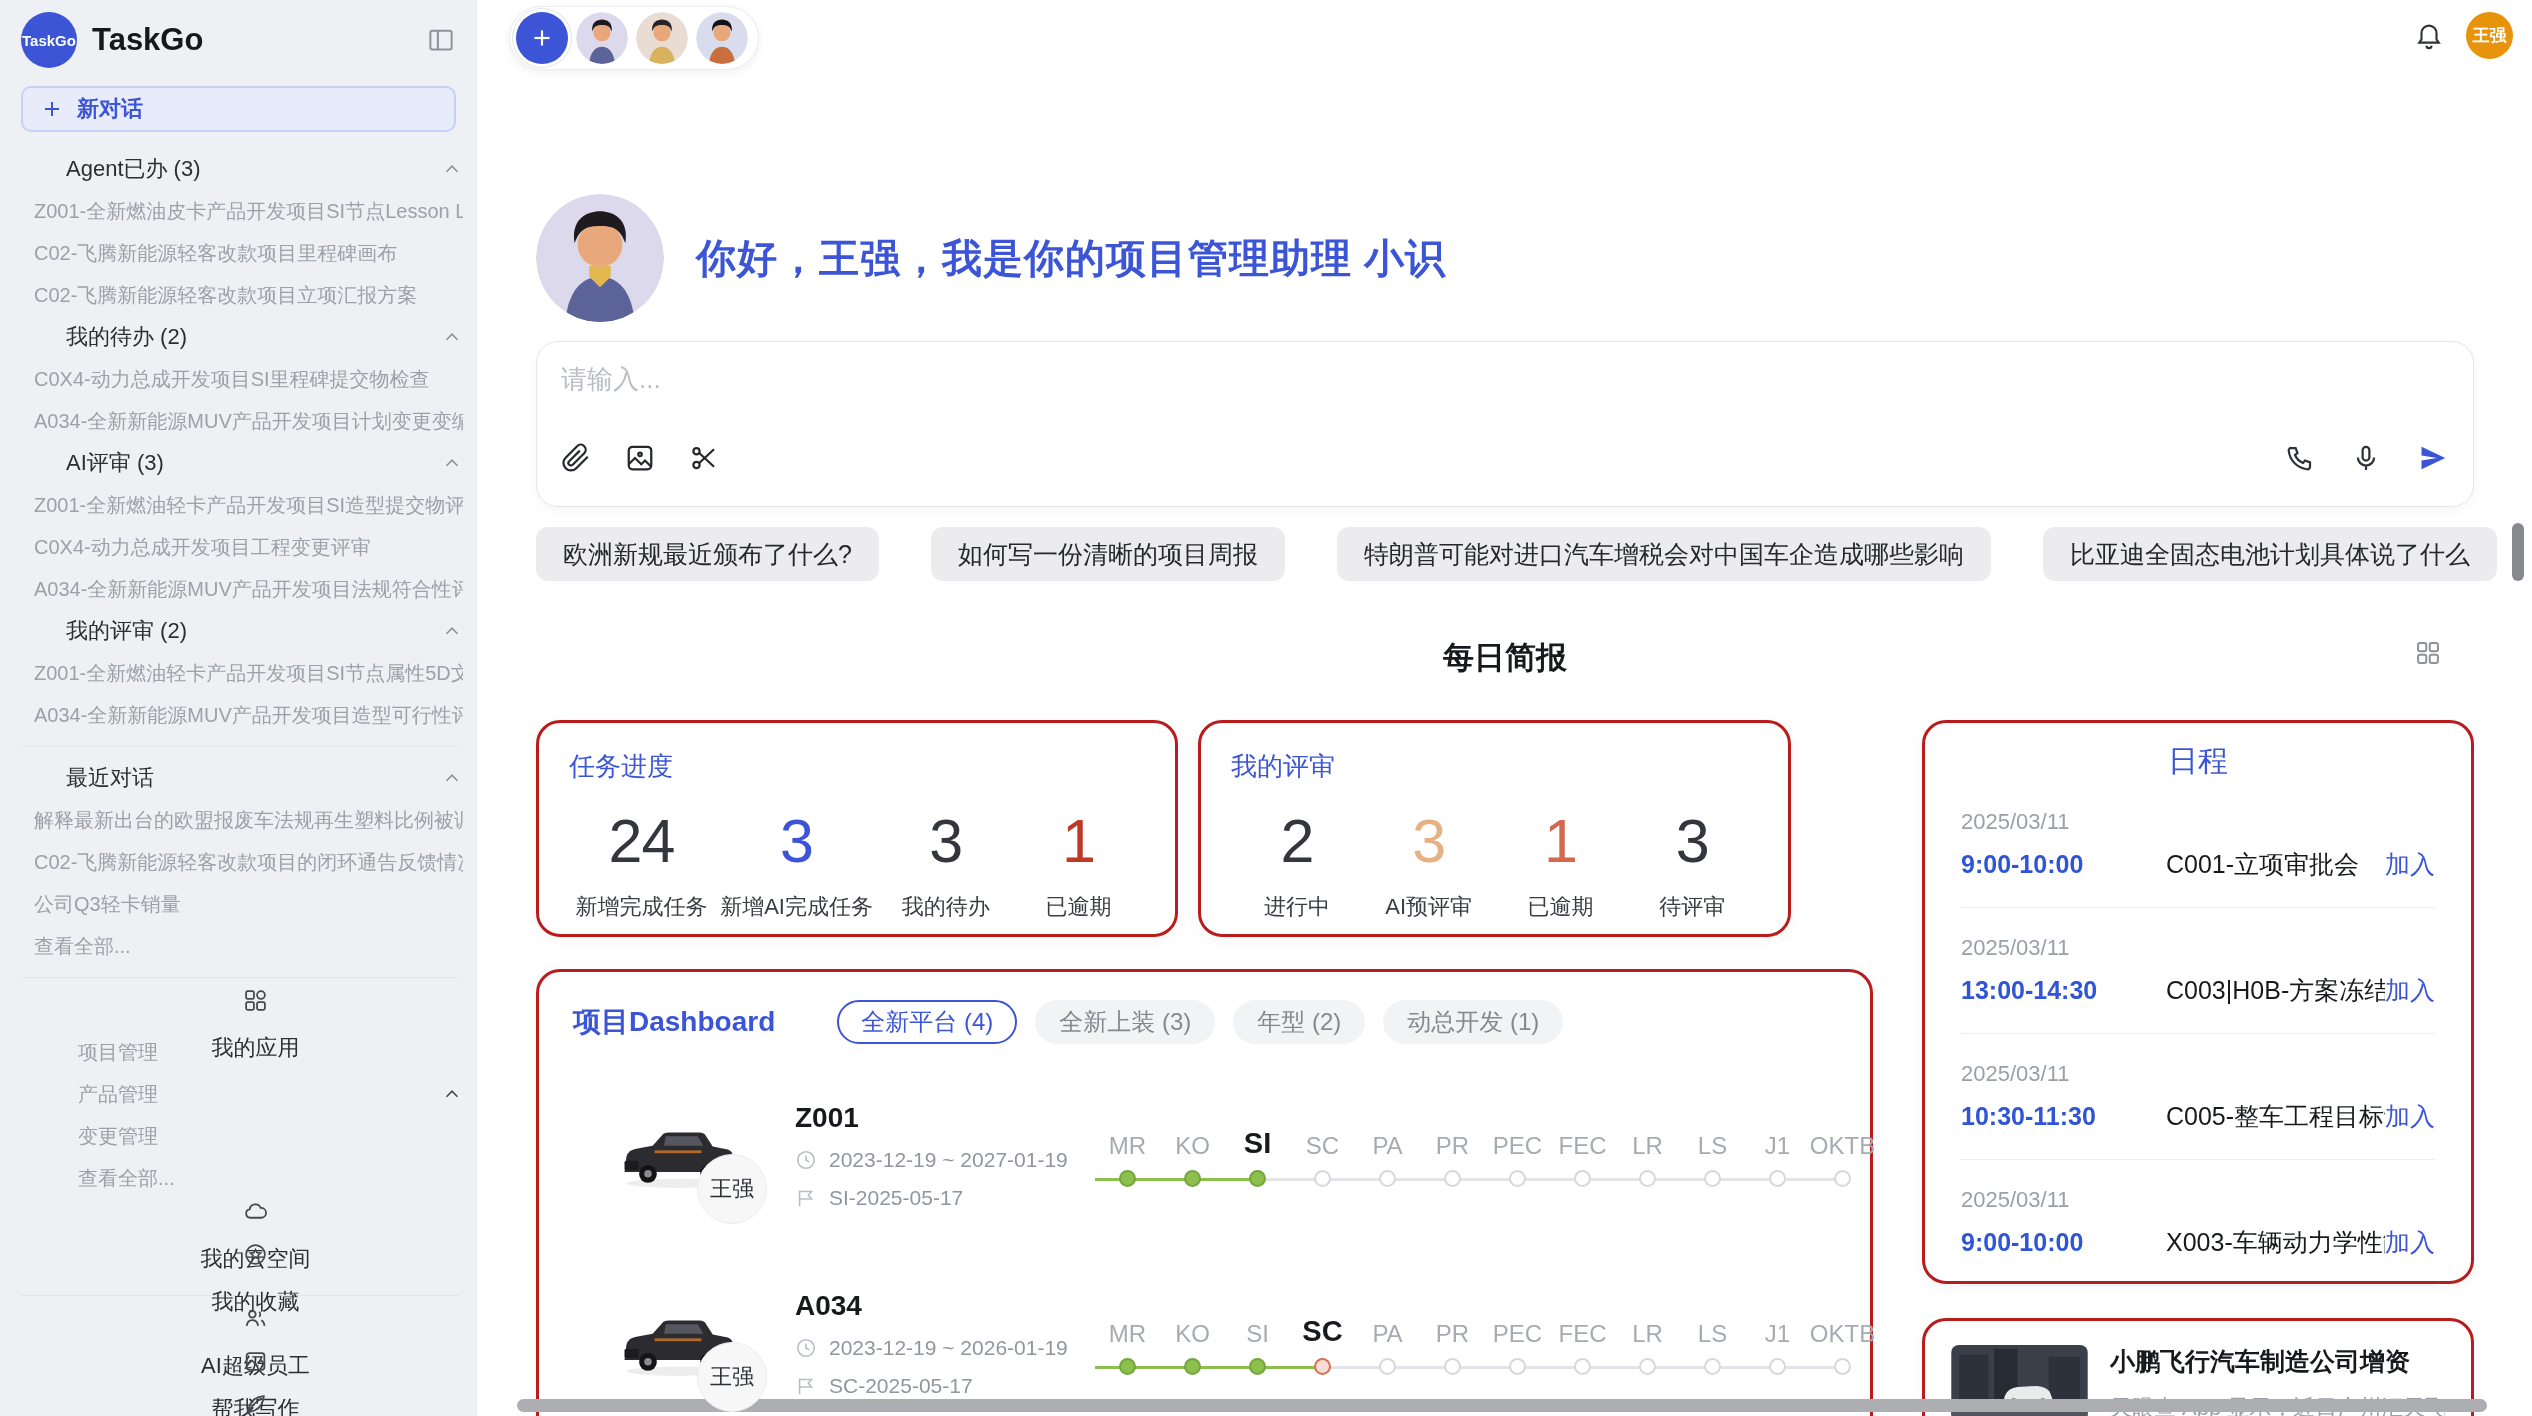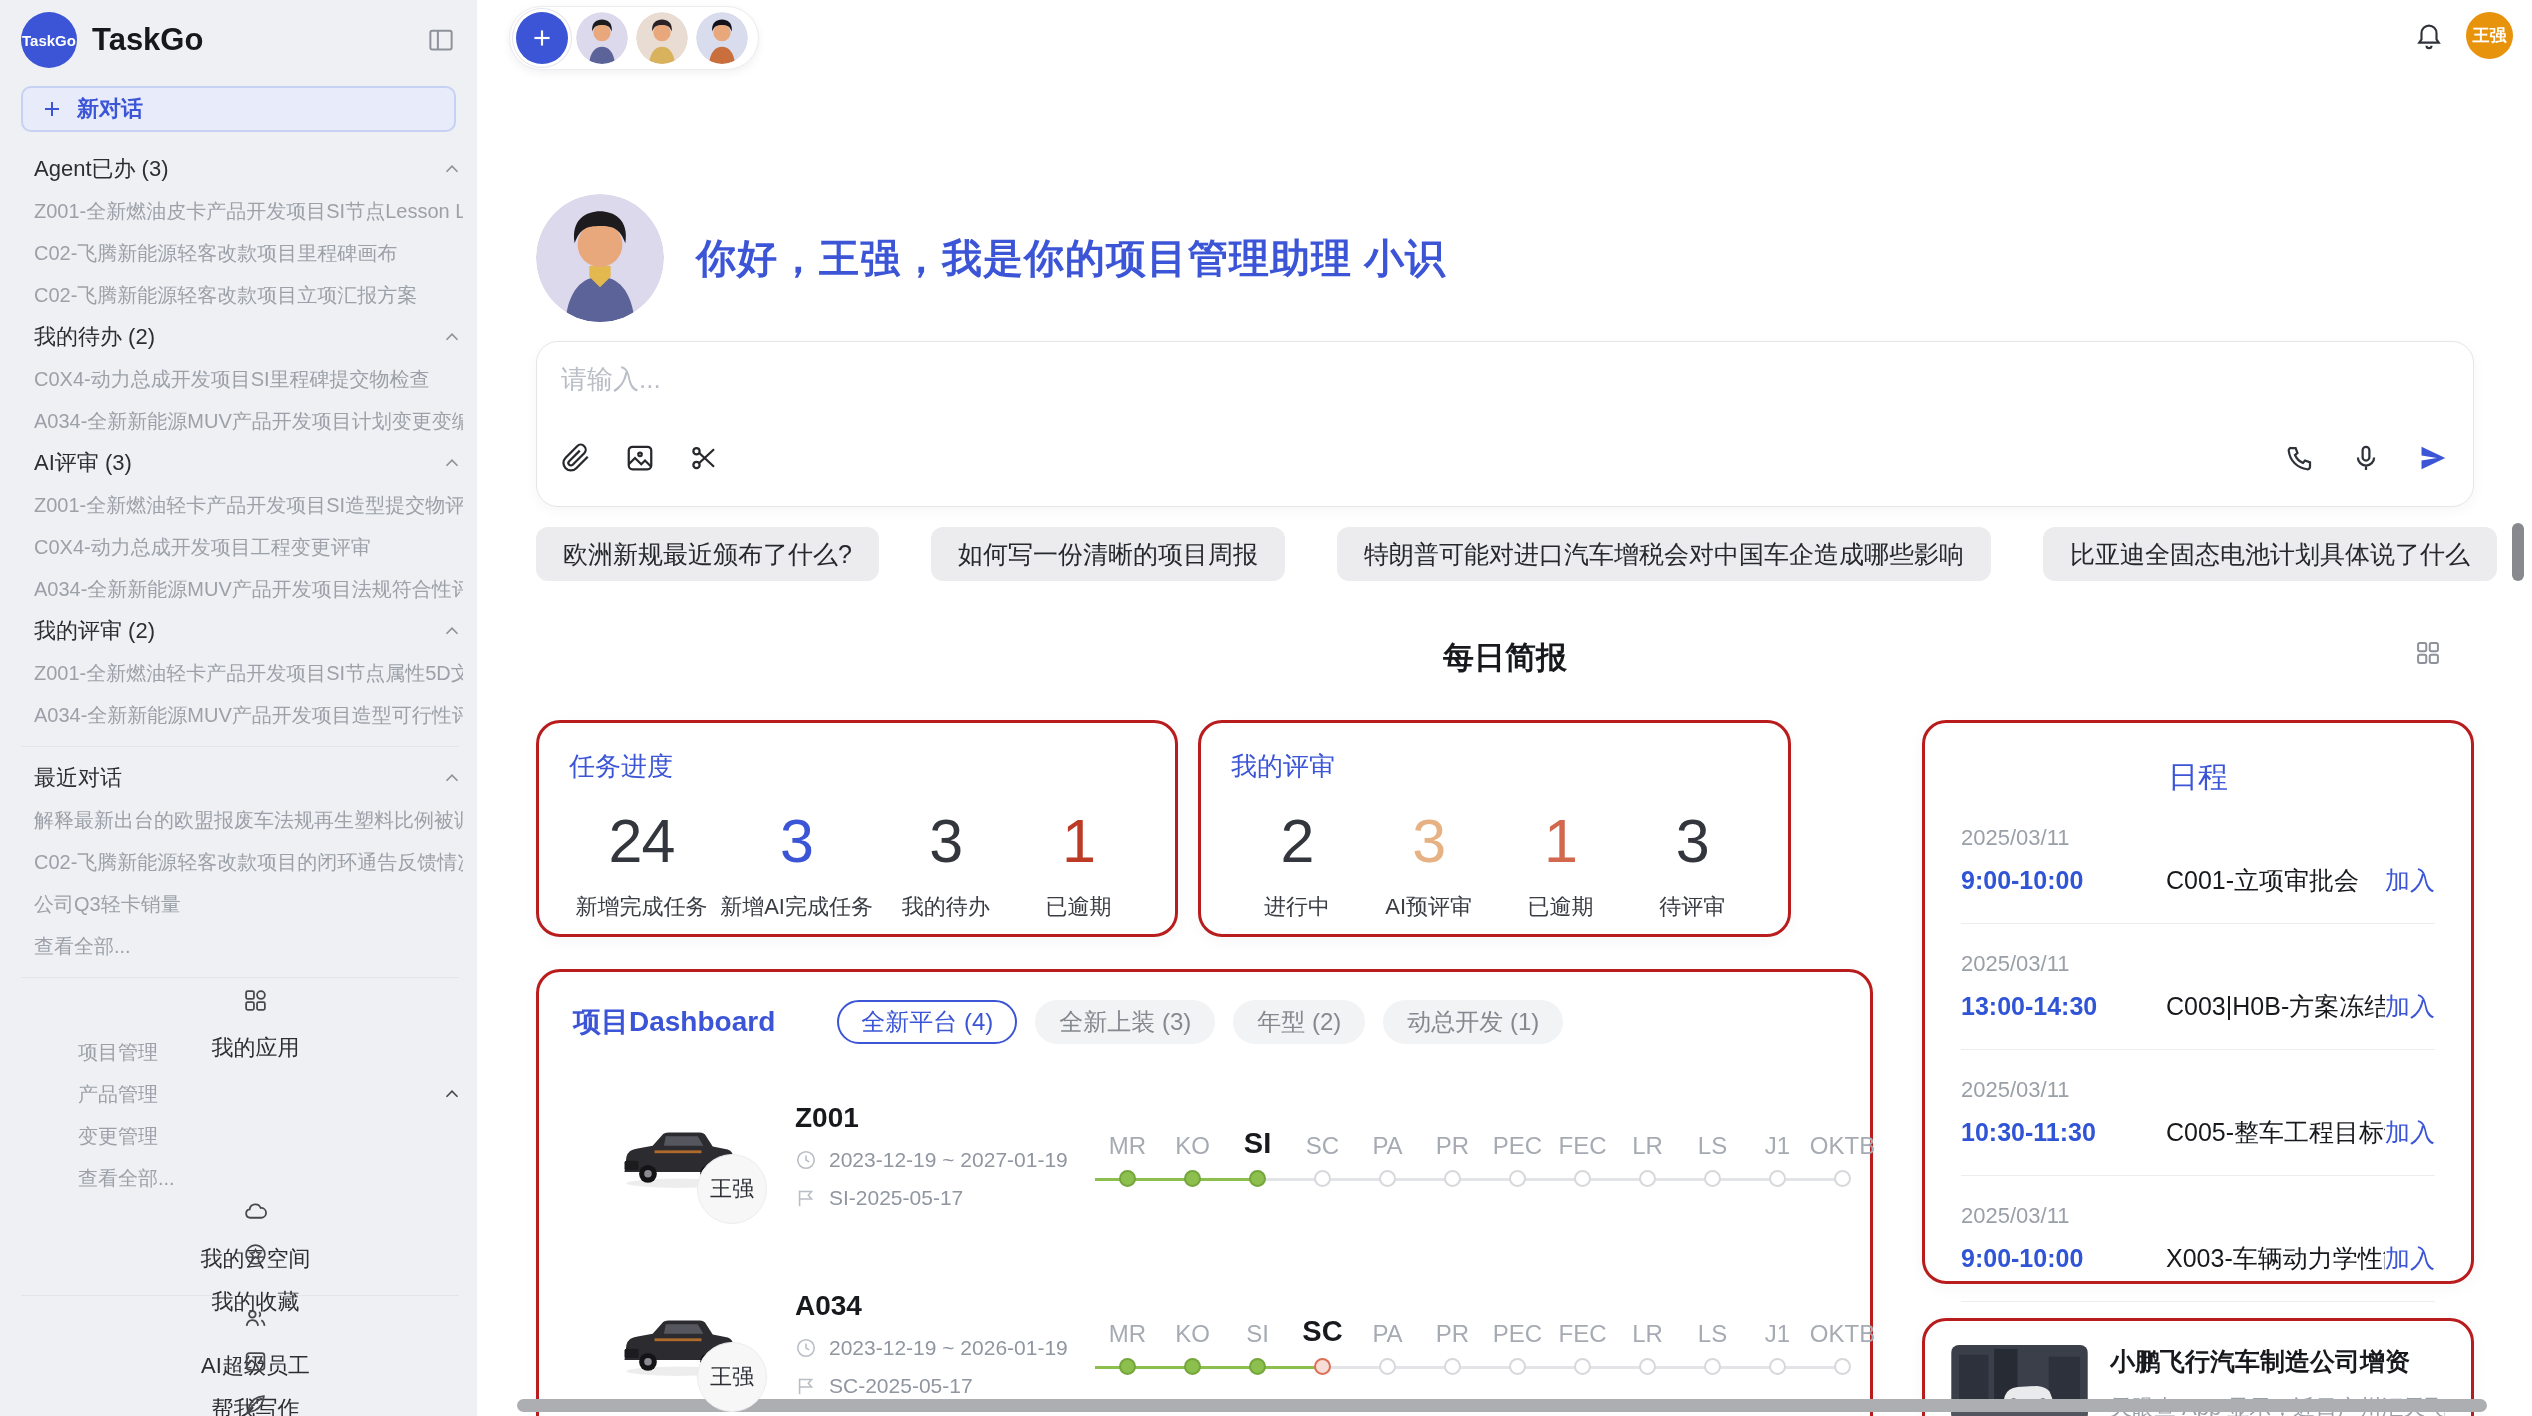--- a/index.html
+++ b/index.html
@@ -12,21 +12,21 @@
   .side-head { display:flex; align-items:center; height:80px; padding:0 21px; }
   .logo { width:56px; height:56px; border-radius:50%; background:#3b55d6; color:#fff;
     display:flex; flex-direction:row; align-items:center; justify-content:center;
     font-size:15px; line-height:17px; font-weight:700; }
   .side-title { font-size:31px; font-weight:700; color:#15181d; margin-left:15px; }
   .collapse { margin-left:auto; color:#8e929a; display:flex; }
   .newchat { margin:6px 21px 0; height:46px; border:2px solid #c7d1f4; background:#e7ebfa;
     border-radius:10px; display:flex; align-items:center; gap:13px; padding:0 17px;
     color:#3b55d6; font-size:22px; font-weight:600; }
   .snav { padding:16px 14px 0 34px; }
-  .sec-h { height:42px; display:flex; align-items:center; font-size:22px; color:#2b2e33; font-weight:500; }
+  .sec-h { height:42px; display:flex; align-items:center; font-size:22px; color:#2b2e33; font-weight:500;margin-left:32px; }
   .sec-h .chev { margin-left:auto; color:#8d9199; display:flex; }
   .s-item { height:42px; line-height:42px; font-size:20px; color:#9ca1a9; white-space:nowrap; overflow:hidden; cursor:pointer; }
   .divider { height:1px; background:#e2e4e8; margin:10px 18px 10px 21px; }
   .icon-row { height:43px; display:flex; align-items:center; gap:20px; font-size:22px; color:#2b2e33;
     padding-left:34px; font-weight:500; cursor:pointer;flex-direction:column; }
   .icon-row svg { color:#45484e; flex:none; }
   .icon-row .chev { margin-left:auto; margin-right:14px; color:#8d9199; display:flex; }
   .sub-item { height:42px; line-height:42px; padding-left:78px; font-size:20px; color:#9ca1a9; cursor:pointer; }
 
   
@@ -73,21 +73,21 @@
   .card-title { font-size:26px; color:#3b55d6; font-weight:500; }
 
   .stat-card { padding:26px 30px; }
   .stats { display:flex; justify-content:space-around; margin-top:22px; }
   .stat { text-align:center; min-width:120px; }
   .stat .num { font-size:61px; font-weight:500; letter-spacing:-1px; color:#33363c; }
   .num.blue { color:#3b55d6; } .num.red { color:#bd3a26; } .num.tan { color:#e7b283; } .num.salmon { color:#d2694f; }
   .stat .lab { margin-top:16px; font-size:22px; color:#3a3d43; }
 
   
-  .sch { padding:28px 36px; }
+  .sch { padding:12px 36px; }
   .sch-title { text-align:center; font-size:30px; color:#3b55d6; margin-top:6px; }
   .ev { margin-top:27px; }
   .ev-date { font-size:22px; color:#9aa0a8; }
   .ev-row { display:flex; align-items:center; margin-top:13px; }
   .ev-time { font-size:25px; color:#2f54d6; font-weight:600; width:205px; flex:none; }
   .ev-title { font-size:25px; color:#17191d; flex:1; white-space:nowrap; overflow:hidden; }
   .ev-join { font-size:25px; color:#3b55d6; cursor:pointer; flex:none; }
   .ev-div { height:1px; background:#ededf0; margin-top:26px; }
   .sch-all { text-align:center; font-size:25px; color:#3b55d6; margin-top:32px; cursor:pointer; }
 

